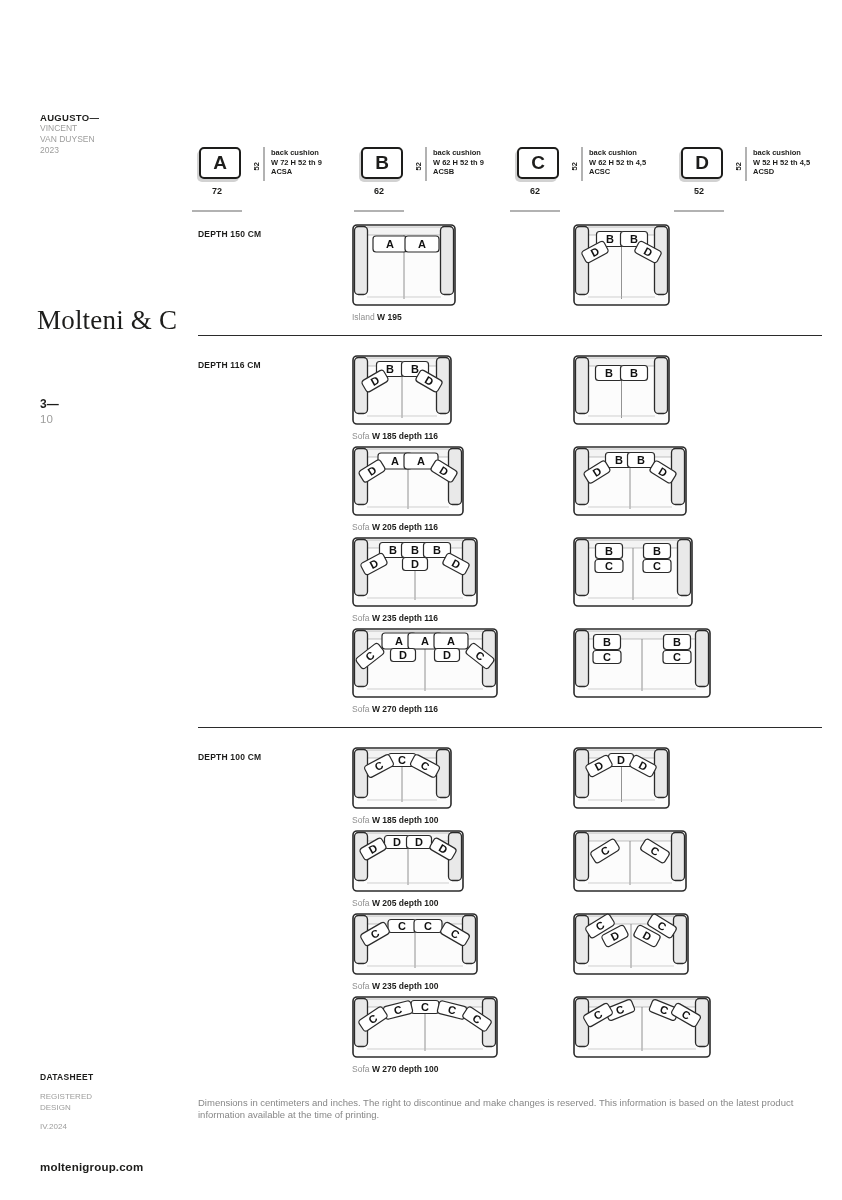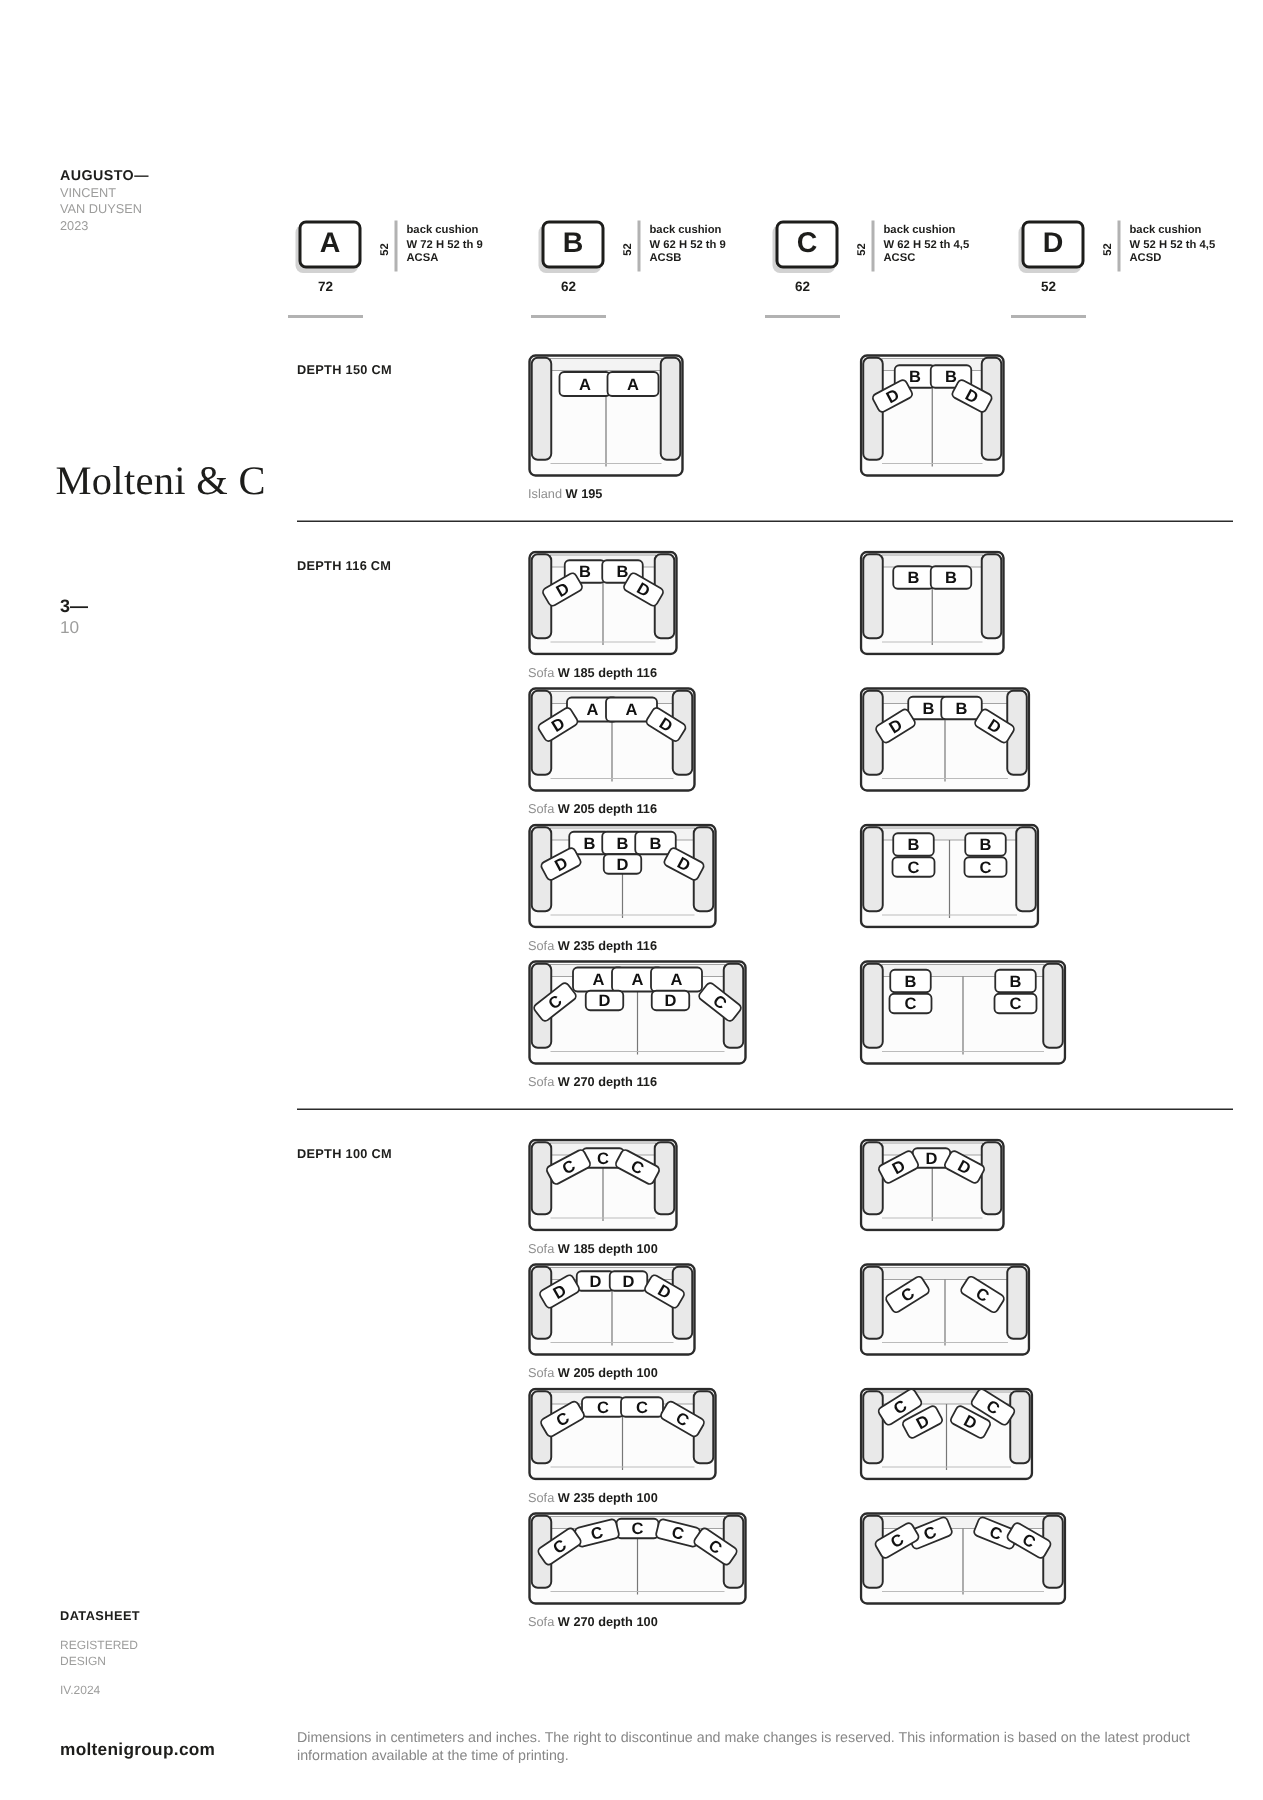--- a/index.html
+++ b/index.html
@@ -35,31 +35,31 @@
               box-shadow:-2px 3px 0 #d2d2d2;display:flex;align-items:center;justify-content:center;
               font-size:19px;font-weight:bold;}
   .legend-width{margin-top:7px;width:50px;margin-left:-6px;text-align:center;font-size:9px;font-weight:bold;
                 border-bottom:2px solid #b2b2b2;padding-bottom:14px;}
   .legend-height{display:flex;align-items:center;height:34px;border-right:2px solid #b2b2b2;
                  padding-right:1px;margin-right:6px;margin-top:0;}
   .vert-num{display:inline-block;transform:rotate(-90deg);font-size:7.5px;font-weight:bold;width:12px;}
   .legend-desc{font-size:7.5px;font-weight:bold;line-height:9.5px;padding-top:1px;}
 
   
-  .sections{margin-top:24px;}
+  .sections{margin-top:12px;}
   .diagram-row{display:grid;grid-template-columns:154px 221px auto;align-items:start;margin-bottom:5px;}
   .section-label{font-size:8.5px;font-weight:bold;padding-top:5px;letter-spacing:.2px;}
   .sofa-cell{display:flex;flex-direction:column;align-items:flex-start;}
   .caption{margin-top:6px;font-size:8.5px;}
   .cap-prefix{color:#8f8f8f;}
   .cap-bold{font-weight:bold;color:#1d1d1b;}
   .divider{border-top:1.6px solid #2b2b2b;margin:13px 0 19px 0;}
 
   
-  .footnote{position:absolute;left:198px;top:1153px;width:624px;font-size:9.5px;line-height:12px;color:#878787;}
+  .footnote{position:absolute;left:198px;top:1097px;width:624px;font-size:9.5px;line-height:12px;color:#878787;}
 </style>
 </head>
 <body>
 
 <div class="page">
 
   <div class="product-block">
     <div class="product-name">AUGUSTO—</div>
     <div class="designer-line">VINCENT</div>
     <div class="designer-line">VAN DUYSEN</div>

